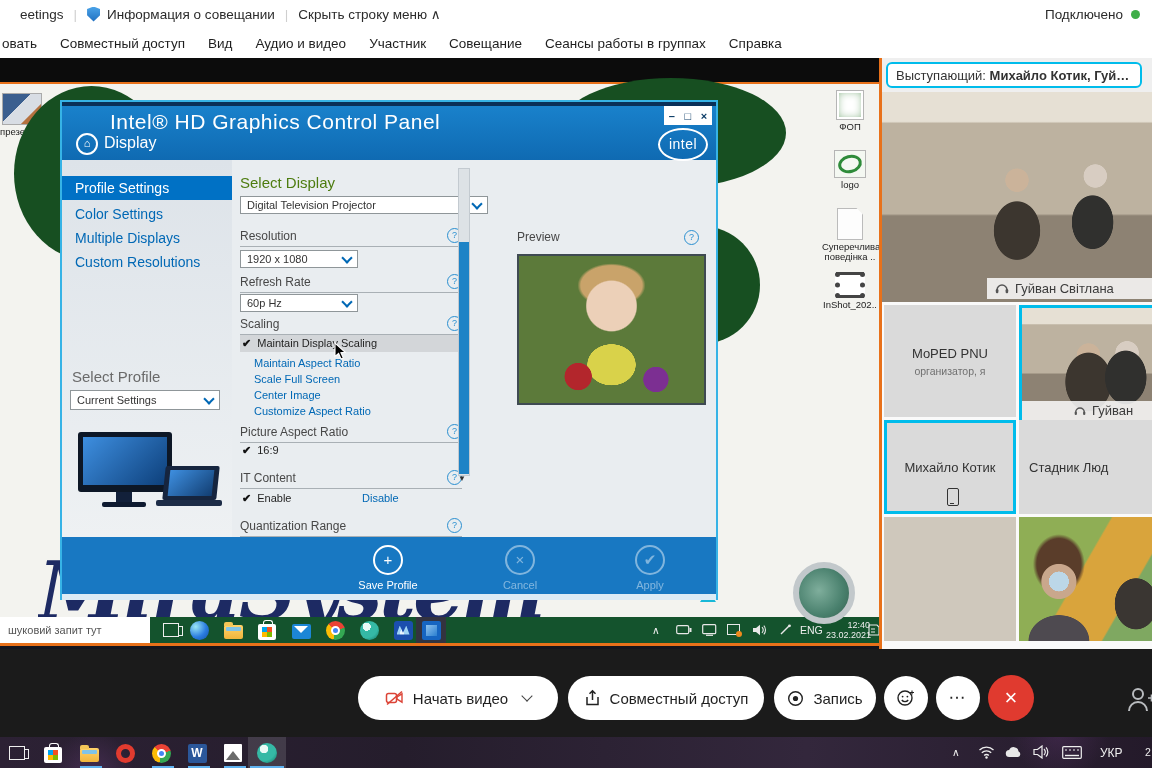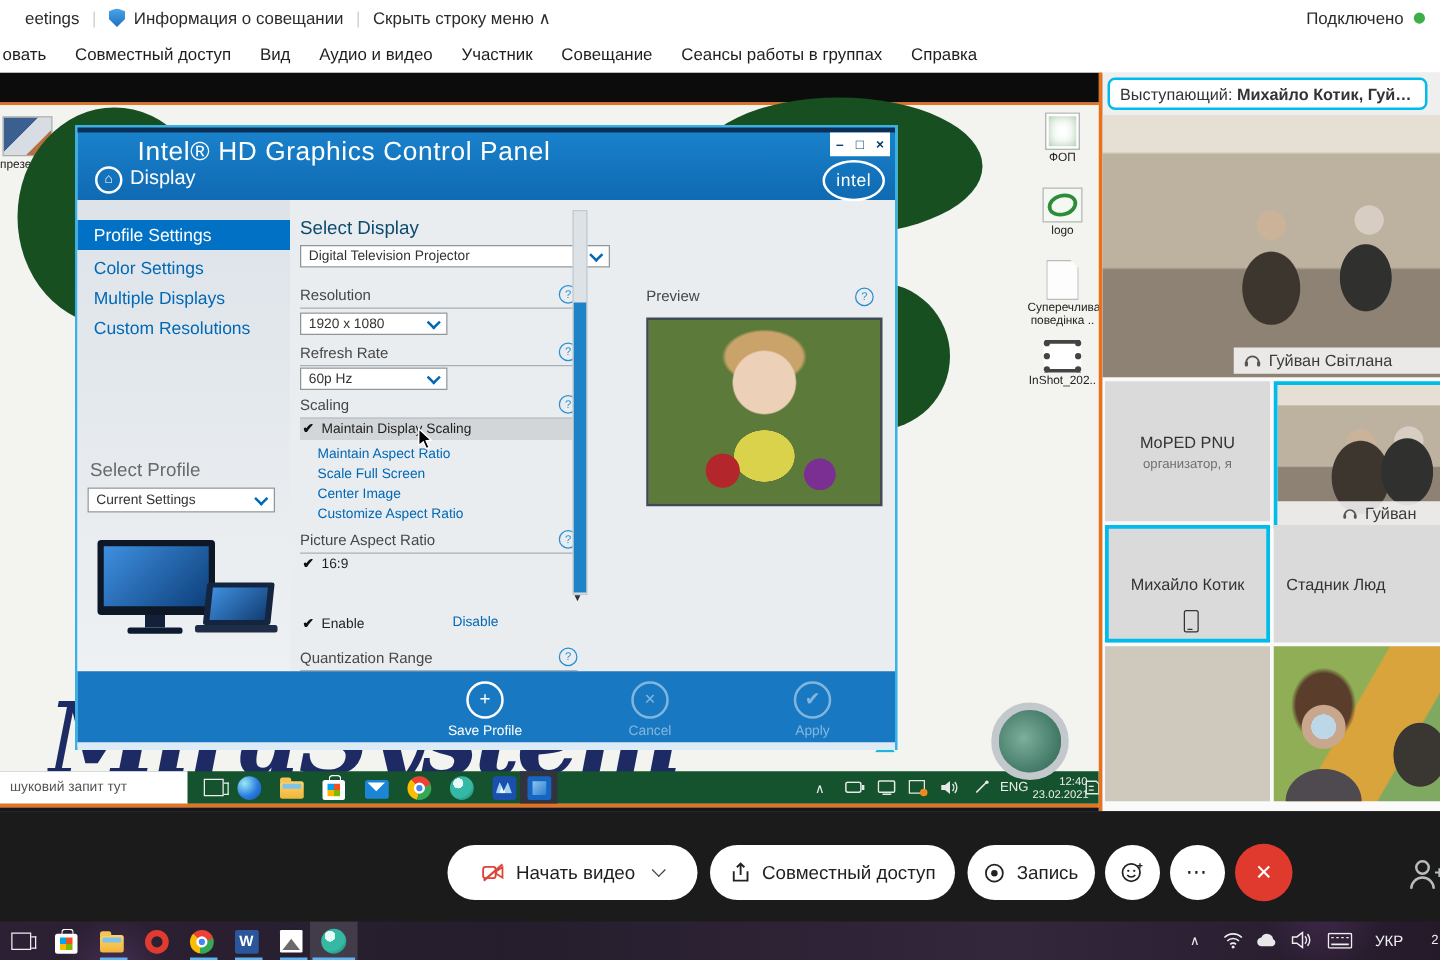--- a/index.html
+++ b/index.html
@@ -40,21 +40,21 @@
              justify-content:space-around;color:#0a3b66;font-size:11px;font-weight:bold}
   .ihome{left:14px;top:31px;width:18px;height:18px;border:2px solid #fff;border-radius:50%;
          color:#fff;font-size:11px;line-height:17px;text-align:center}
   .ihome-label{left:42px;top:32px;font-size:16px;color:#fff}
   .ilogo{right:8px;top:26px;width:46px;height:29px;border:2px solid #fff;border-radius:50%;
          color:#fff;font-size:14px;text-align:center;line-height:28px;letter-spacing:.5px}
   .inav{left:0;top:58px;width:170px;height:377px;background:linear-gradient(180deg,#dde3e9,#eef1f3)}
   .inav-item{left:0;width:170px;height:24px;line-height:24px;padding-left:13px;font-size:14px;
              color:#0068b5;box-sizing:border-box;cursor:pointer}
   .inav-item.sel{background:#0071c5;color:#fff}
-  .ilabel-big{font-size:15px;color:#0c4a6e}
+  .ilabel-big{font-size:15px;color:#4d7c0f}
   .dd{background:#fff;border:1px solid #8f9699;display:flex;align-items:center;justify-content:space-between;
       padding:0 6px;font-size:11px;color:#333;box-sizing:border-box;height:18px}
   .chev{width:6px;height:6px;border-right:2px solid #0068b5;border-bottom:2px solid #0068b5;
         transform:rotate(45deg);margin-top:-3px}
   .sec{width:222px;border-bottom:1px solid #a9b0b5;display:flex;justify-content:space-between;
        align-items:flex-end;font-size:12px;color:#474747;padding-bottom:3px;box-sizing:border-box}
   .q{width:13px;height:13px;border:1px solid #2a8fd0;border-radius:50%;color:#2a8fd0;font-size:9px;
      line-height:12px;text-align:center;flex:0 0 auto}
   .q::after{content:"?"}
   .lnk{font-size:11px;color:#0068b5;cursor:pointer}
@@ -314,20 +314,24 @@
     <svg class="abs" style="left:271px;top:240px;z-index:9" width="13" height="19" viewBox="0 0 13 19">
       <path d="M2,1 L2,14.5 L5.6,11.5 L8,17 L10.4,16 L7.9,10.6 L12,10.2 Z" fill="#000" stroke="#fff" stroke-width="1.1"></path>
     </svg>
 
     <div class="abs sec" style="left:178px;top:322px">
       <span>Picture Aspect Ratio</span>
       <span class="q"></span>
     </div>
     <div class="abs ck" style="left:180px;top:342px;font-size:11px;color:#1f1f1f">16:9</div>
 
+    <div class="abs sec" style="left:178px;top:368px">
+      <span>IT Content</span>
+      <span class="q"></span>
+    </div>
     <div class="abs ck" style="left:180px;top:390px;font-size:11px;color:#1f1f1f">Enable</div>
     <div class="abs lnk" style="left:300px;top:390px">Disable</div>
 
     <div class="abs sec" style="left:178px;top:416px">
       <span>Quantization Range</span>
       <span class="q"></span>
     </div>
 
     <div class="abs sbar-track" style="left:396px;top:66px;height:306px"></div>
     <div class="abs sbar-thumb" style="left:397px;top:140px;height:232px"></div>

